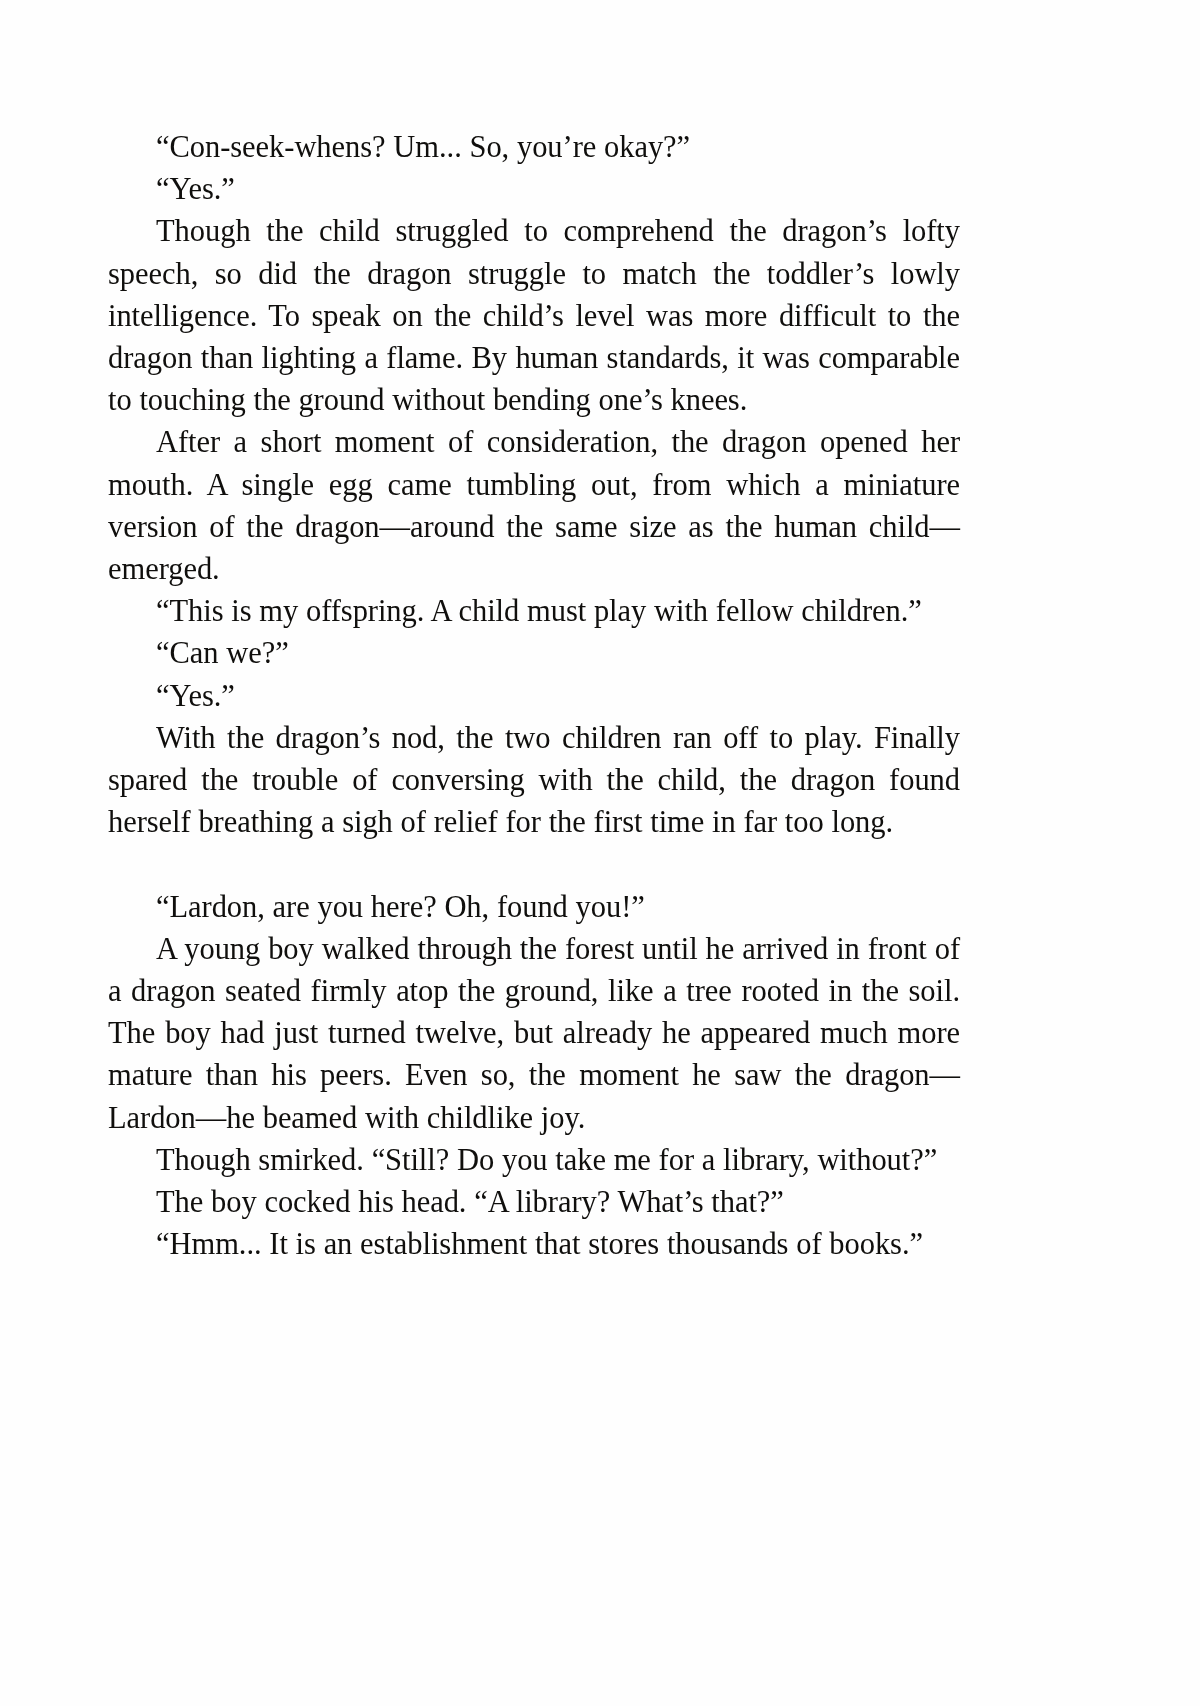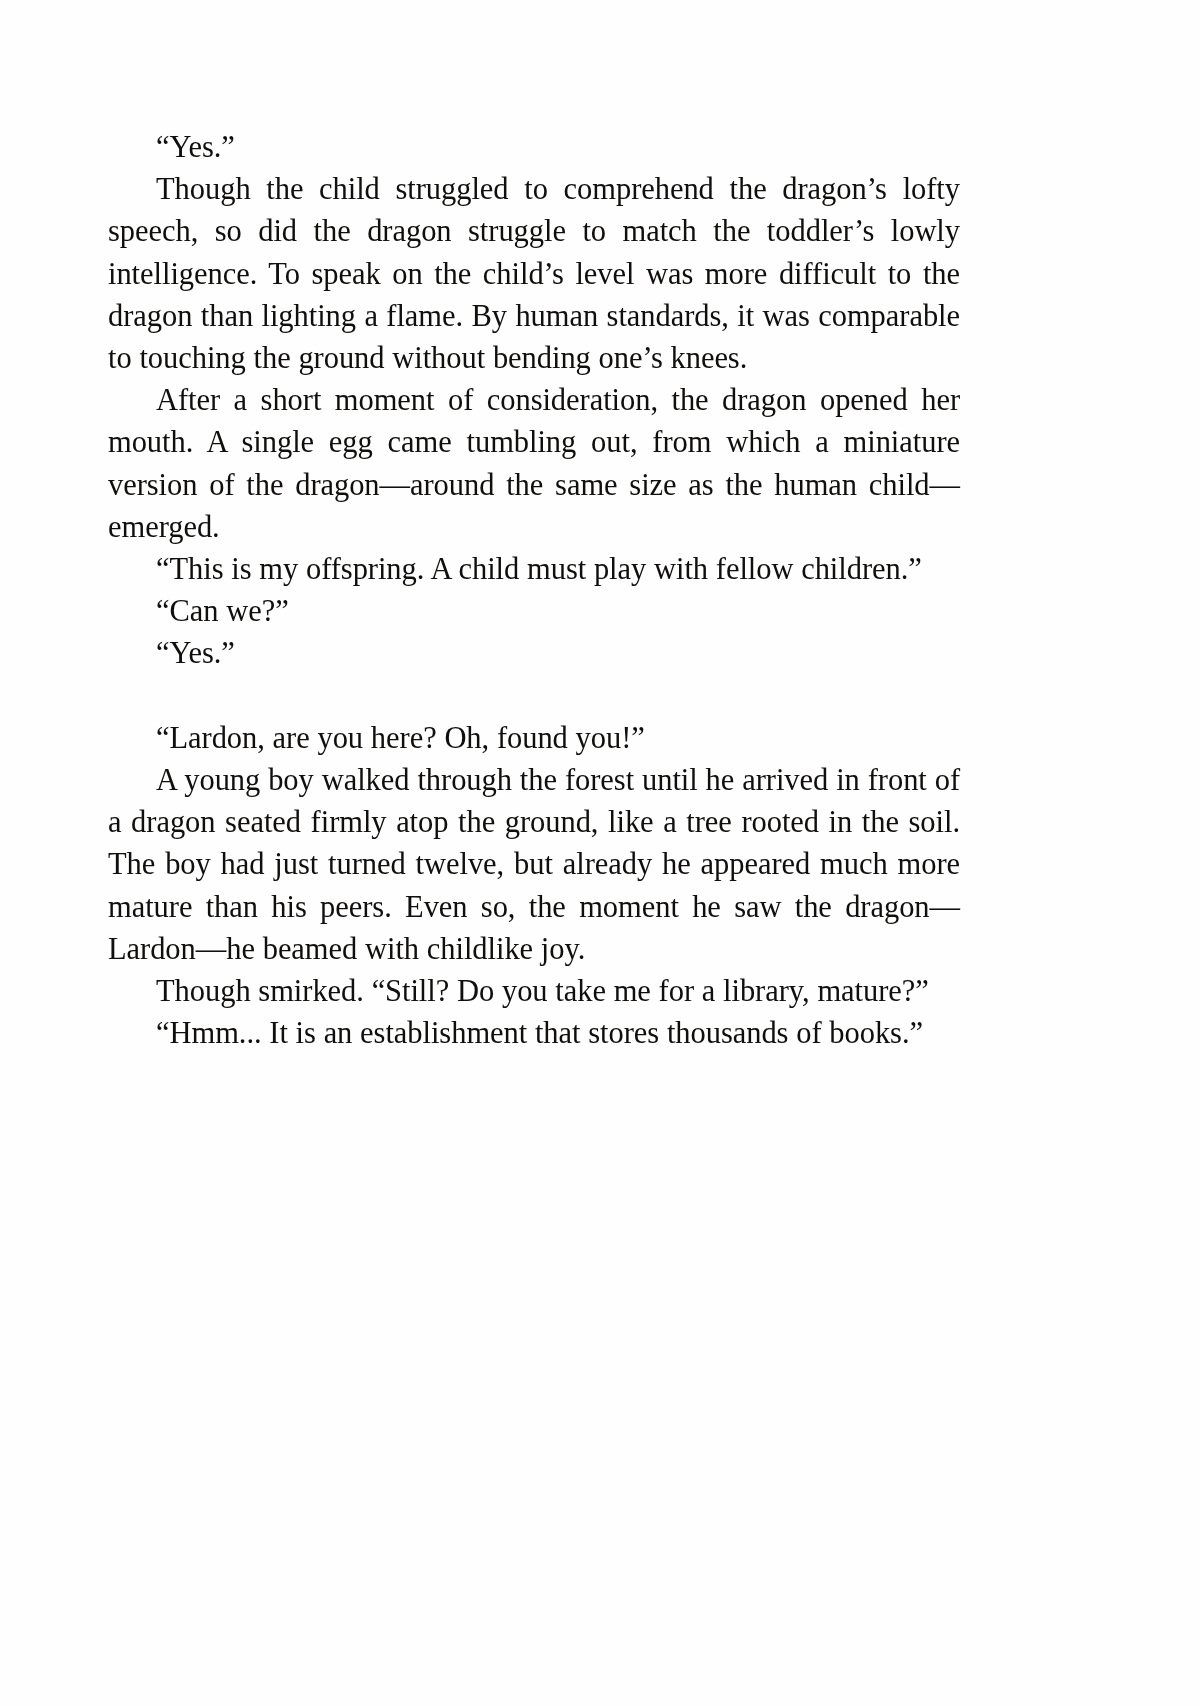--- a/index.html
+++ b/index.html
@@ -60,25 +60,28 @@
   
   .scene-break {
     height: 42.2px;
   }
 </style>
 </head>
 <body style="color: rgb(16, 15, 13);">
 
 <div id="page" style="background: rgb(254, 254, 254);">
   <div id="text-column">
+      <p class="para indent shortline"><span>“Con-seek-whens? Um... So, you’re okay?”</span></p>
       <p class="para indent shortline"><span class="ital">“Yes.”</span></p>
       <p class="para indent"><span>Though the child struggled to comprehend the dragon’s lofty speech, so did the dragon struggle to match the toddler’s lowly intelligence. To speak on the child’s level was more difficult to the dragon than lighting a flame. By human standards, it was comparable to touching the ground without bending one’s knees.</span></p>
       <p class="para indent"><span>After a short moment of consideration, the dragon opened her mouth. A single egg came tumbling out, from which a miniature version of the dragon—around the same size as the human child—emerged.</span></p>
       <p class="para indent shortline"><span class="ital">“This is my offspring. A child must play with fellow children.”</span></p>
       <p class="para indent shortline"><span>“Can we?”</span></p>
       <p class="para indent shortline"><span class="ital">“Yes.”</span></p>
+      <p class="para indent"><span>With the dragon’s nod, the two children ran off to play. Finally spared the trouble of conversing with the child, the dragon found herself breathing a sigh of relief for the first time in far too long.</span></p>
       <div class="scene-break"></div>
       <p class="para indent shortline"><span>“Lardon, are you here? Oh, found you!”</span></p>
       <p class="para indent"><span>A young boy walked through the forest until he arrived in front of a dragon seated firmly atop the ground, like a tree rooted in the soil. The boy had just turned twelve, but already he appeared much more mature than his peers. Even so, the moment he saw the dragon—Lardon—he beamed with childlike joy.</span></p>
-      <p class="para indent shortline"><span>Though smirked. </span><span class="ital">“Still? Do you take me for a library, mature?”</span></p>
+      <p class="para indent shortline"><span>Though smirked. </span><span class="ital">“Still? Do you take me for a library, without?”</span></p>
+      <p class="para indent shortline"><span>The boy cocked his head. “A library? What’s that?”</span></p>
       <p class="para indent shortline"><span class="ital">“Hmm... It is an establishment that stores thousands of books.”</span></p>
     </div>
 </div>
 
 </body></html>

